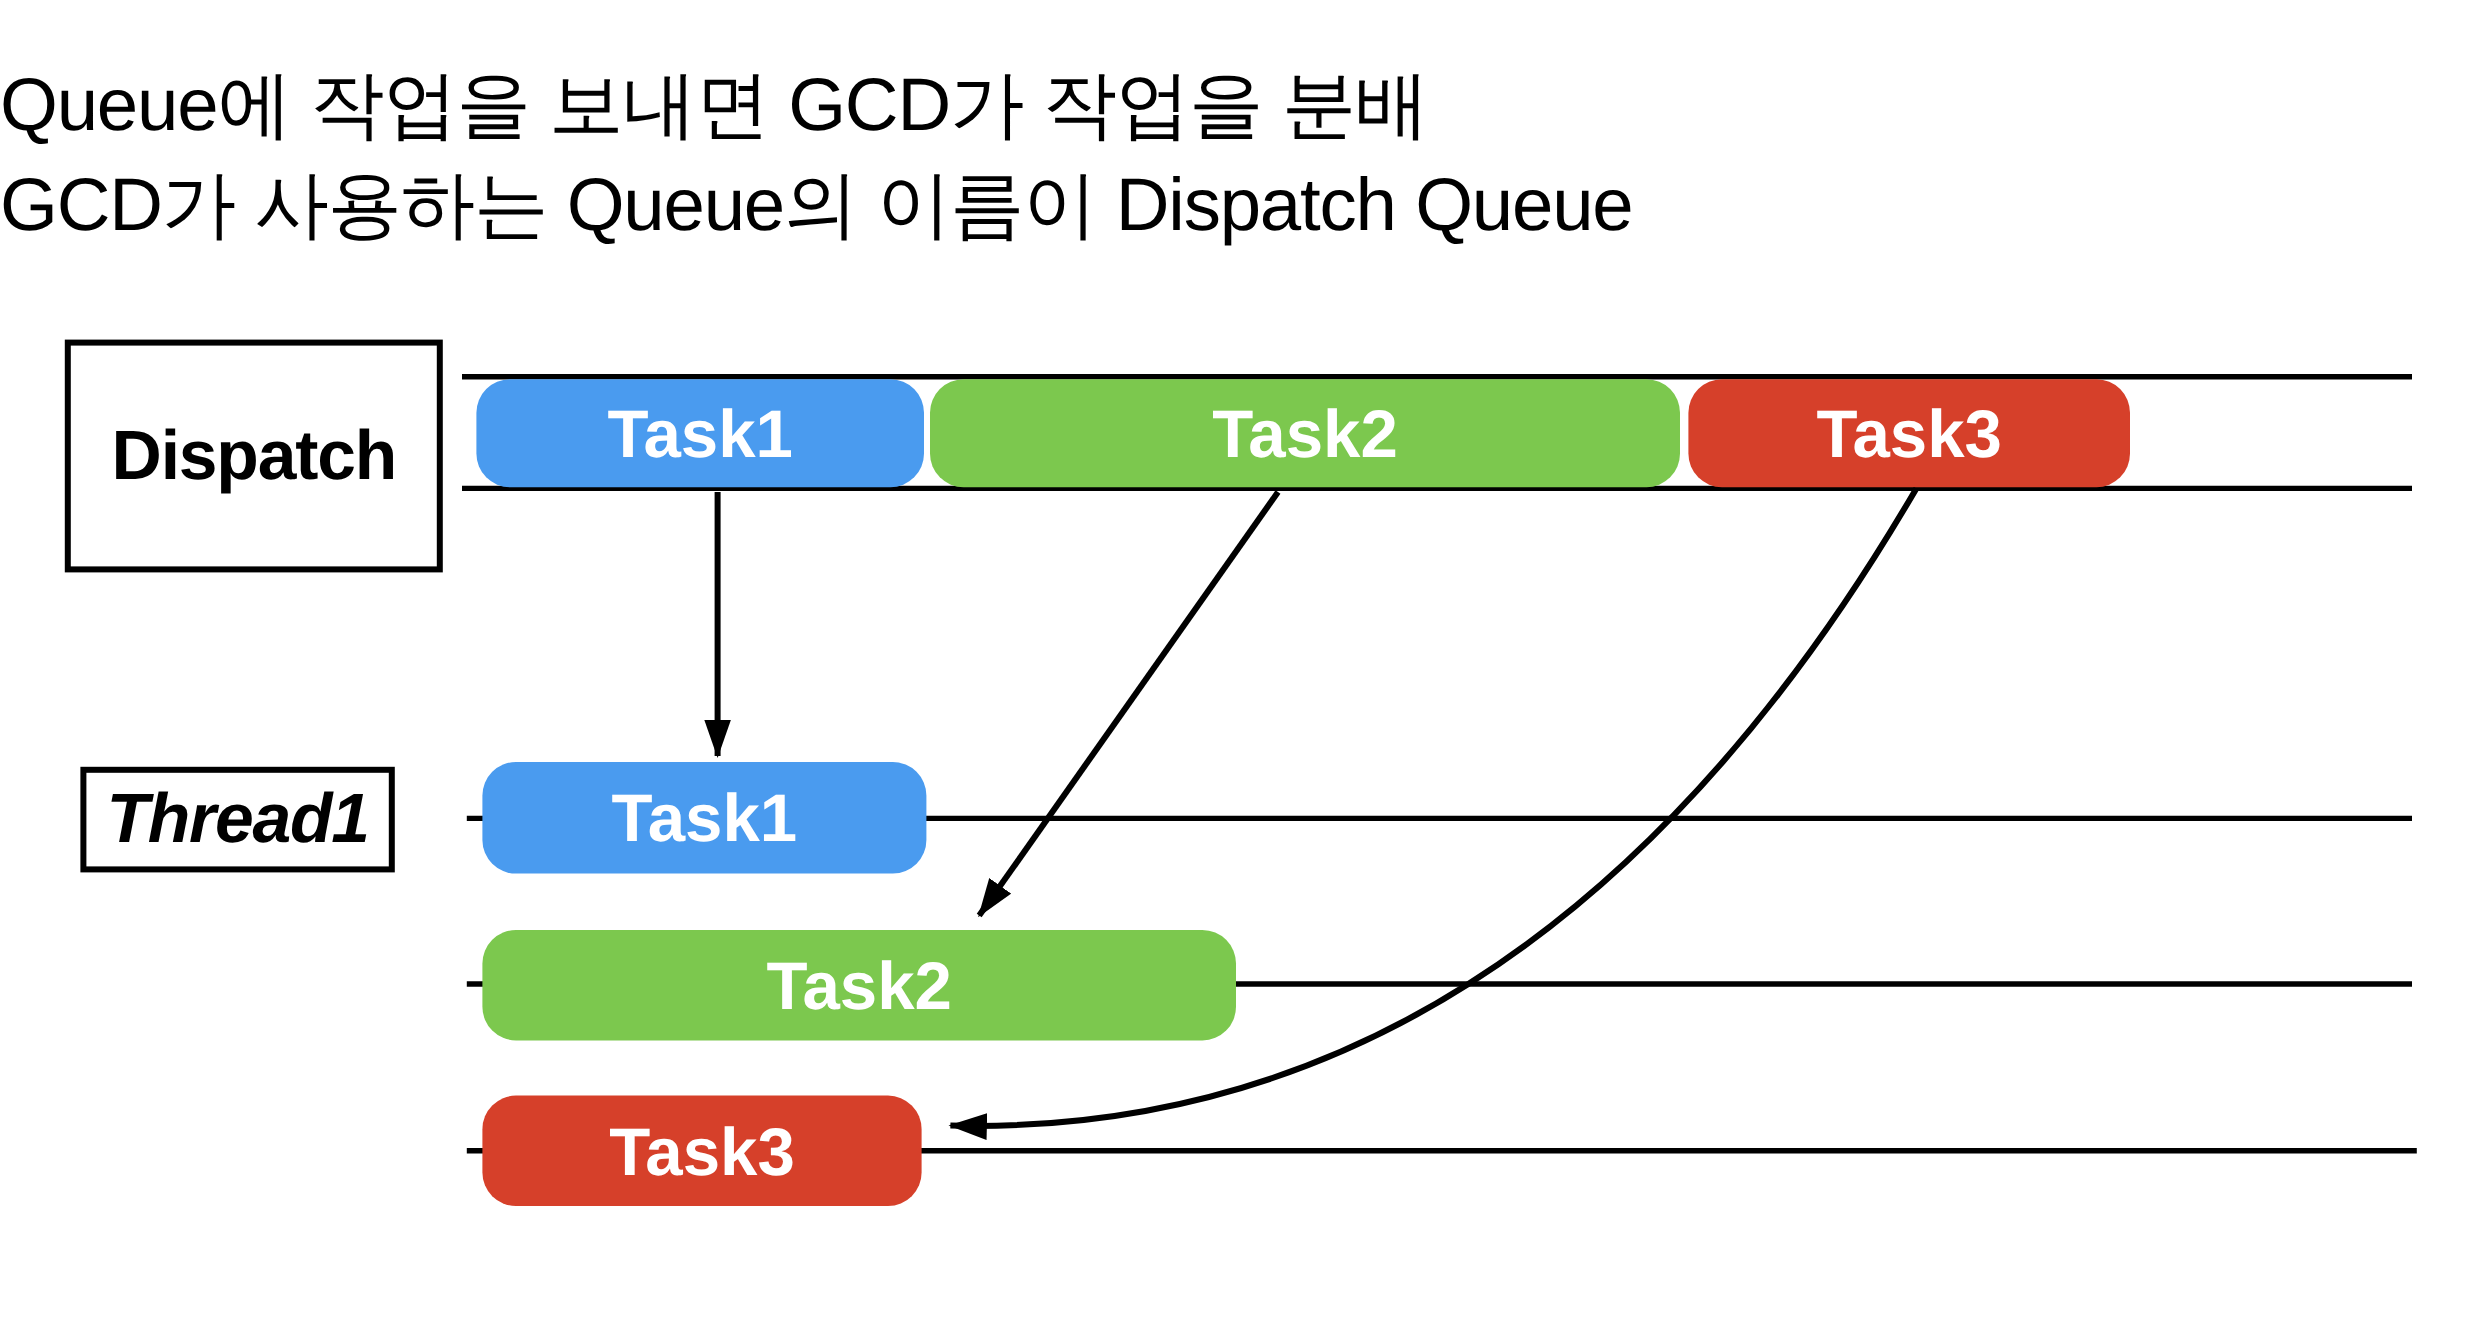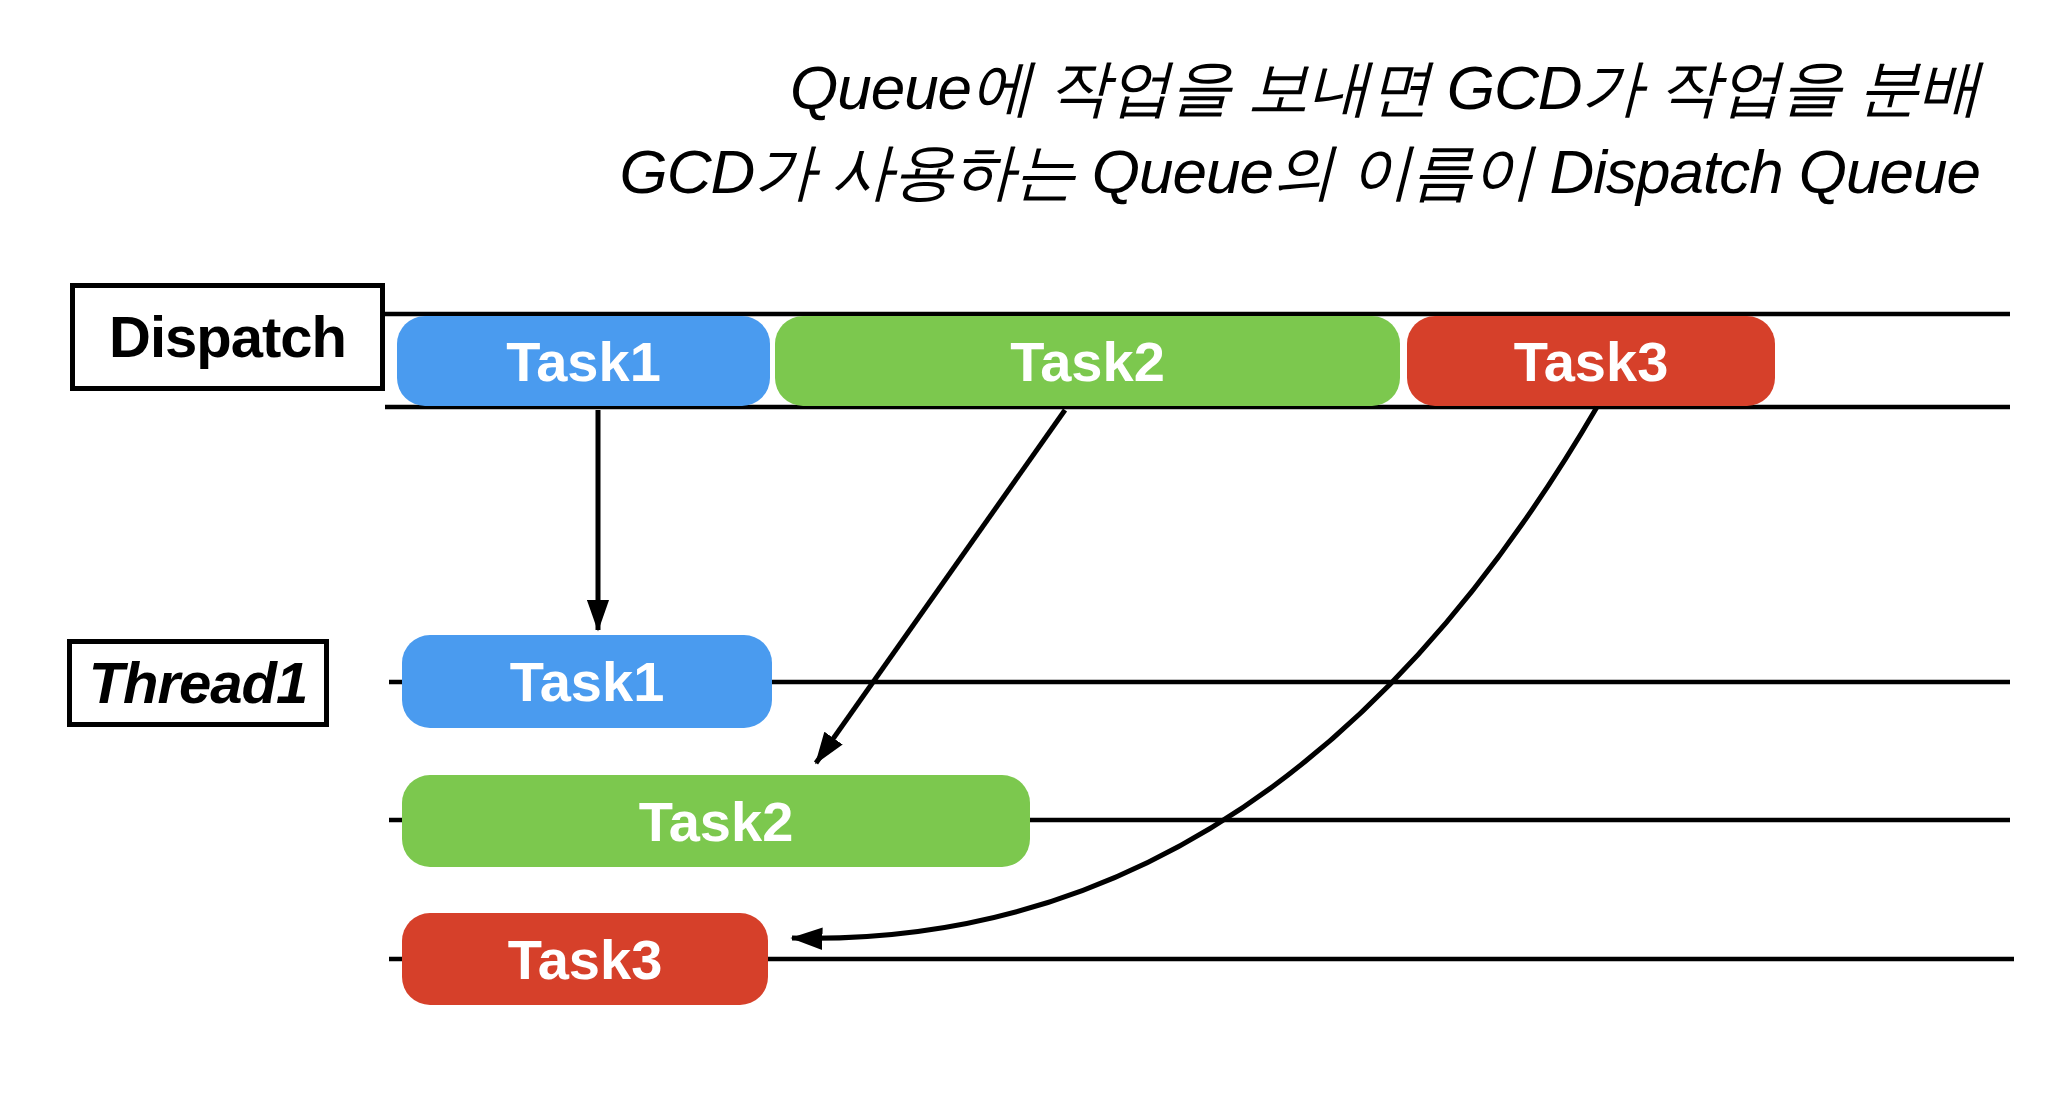--- a/index.html
+++ b/index.html
@@ -14,28 +14,27 @@
     height: 1112px;
     background: #ffffff;
     overflow: hidden;
   }
   
   .title-block {
     position: absolute;
     left: 0;
     top: 46px;
     width: 1980px;
-    text-align: right;
+    text-align: left;
     color: #000;
     font-size: 62px;
     font-weight: 400;
     line-height: 84px;
     letter-spacing: -1px;
     white-space: nowrap;
-    font-style: italic;
   }
   
   svg.layer {
     position: absolute;
     left: 0;
     top: 0;
     width: 2072px;
     height: 1112px;
   }
   
@@ -48,21 +47,21 @@
     align-items: center;
     justify-content: center;
     text-align: center;
     font-weight: 700;
     color: #000;
     font-size: 58px;
     line-height: 66px;
     letter-spacing: -1px;
   }
   #dispatch-box {
-    left: 70px; top: 283px; width: 315px; height: 108px;
+    left: 54px; top: 283px; width: 315px; height: 194px;
   }
   .thread-box { left: 67px; width: 262px; height: 88px; font-style: italic; }
   #thread1-box { top: 639px; }
   #thread2-box { top: 776px; }
   #thread3-box { top: 916px; }
   
   .pill {
     position: absolute;
     border-radius: 28px;
     display: flex;

